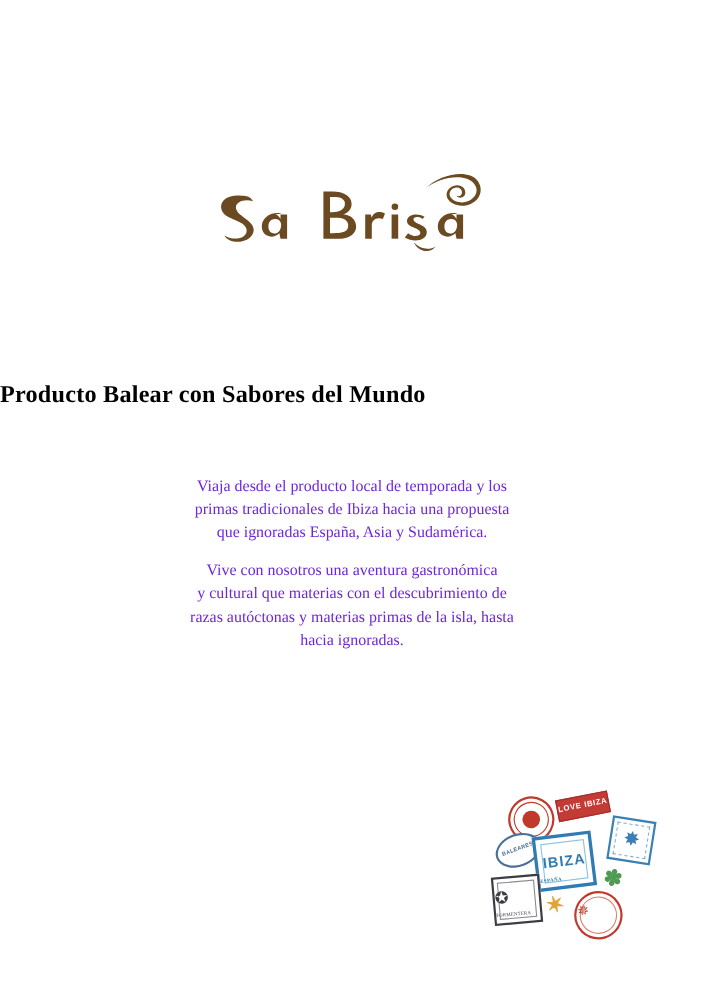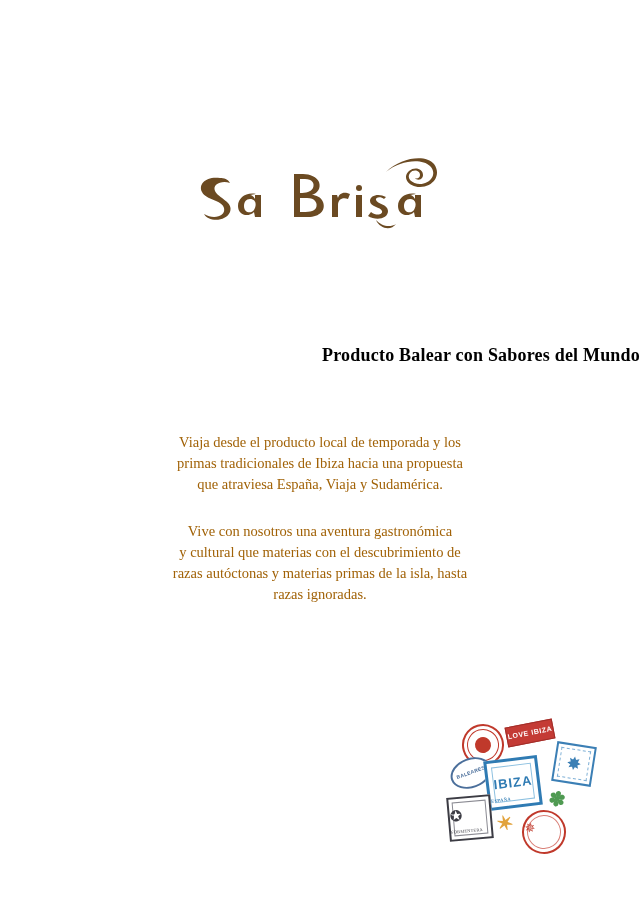--- a/index.html
+++ b/index.html
@@ -34,46 +34,46 @@
   .logo-svg {
     display: inline-block;
   }
 
   
   .heading {
     position: absolute;
     top: 345px;
     left: 0;
     width: 640px;
-    text-align: right;
+    text-align: left;
     font-family: "Liberation Serif", serif;
     font-weight: bold;
-    font-size: 18px;
+    font-size: 22px;
     letter-spacing: 0.2px;
     color: #000000;
   }
 
   
   .body-block {
     position: absolute;
     top: 432px;
     left: 0;
     width: 640px;
     text-align: center;
   }
   .para {
     font-family: "Liberation Serif", serif;
     font-size: 14.5px;
     line-height: 21px;
-    color: #a16207;
+    color: #6d28d9;
     margin: 0 auto;
     width: 420px;
   }
   .para + .para {
-    margin-top: 26px;
+    margin-top: 14px;
   }
   .para .line {
     display: block;
     white-space: nowrap;
   }
 
   
   .stamps {
     position: absolute;
     left: 440px;
@@ -283,28 +283,28 @@
     </svg>
   </div>
 
   <div class="heading">Producto Balear con Sabores del Mundo</div>
 
   <div class="body-block">
 
     <p class="para">
       <span class="line">Viaja desde el producto local de temporada y los</span>
       <span class="line">primas tradicionales de Ibiza hacia una propuesta</span>
-      <span class="line">que atraviesa España, Viaja y Sudamérica.</span>
+      <span class="line">que ignoradas España, Asia y Sudamérica.</span>
     </p>
 
     <p class="para">
       <span class="line">Vive con nosotros una aventura gastronómica</span>
       <span class="line">y cultural que materias con el descubrimiento de</span>
       <span class="line">razas autóctonas y materias primas de la isla, hasta</span>
-      <span class="line">razas ignoradas.</span>
+      <span class="line">hacia ignoradas.</span>
     </p>
 
 
   </div>
 
   <div class="stamps">
 
     <div class="stamp s1">
       <div class="ring"></div>
       <div class="core"></div>

